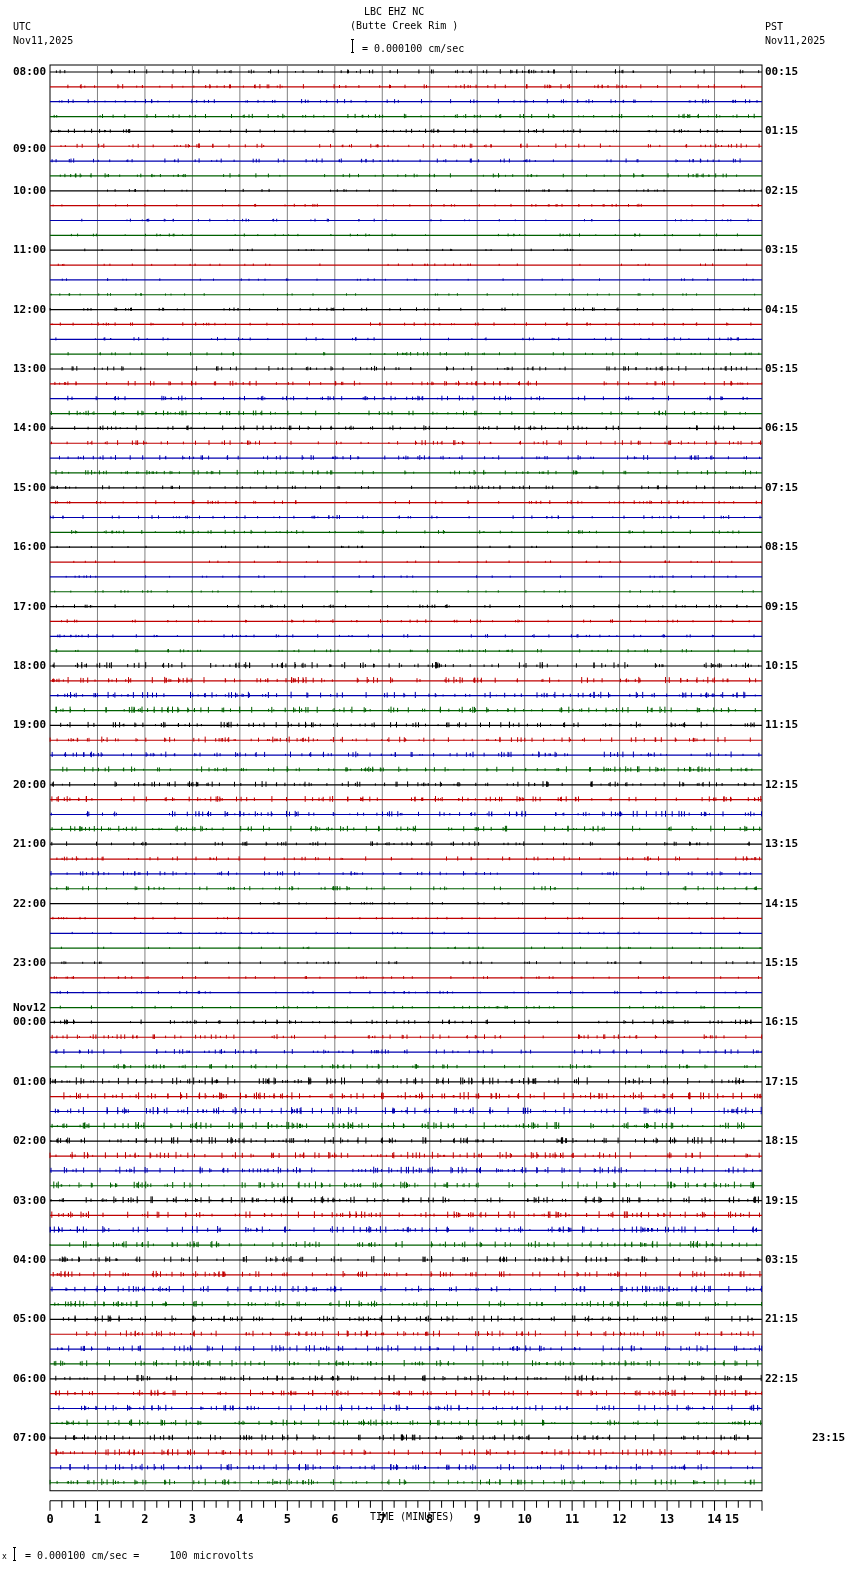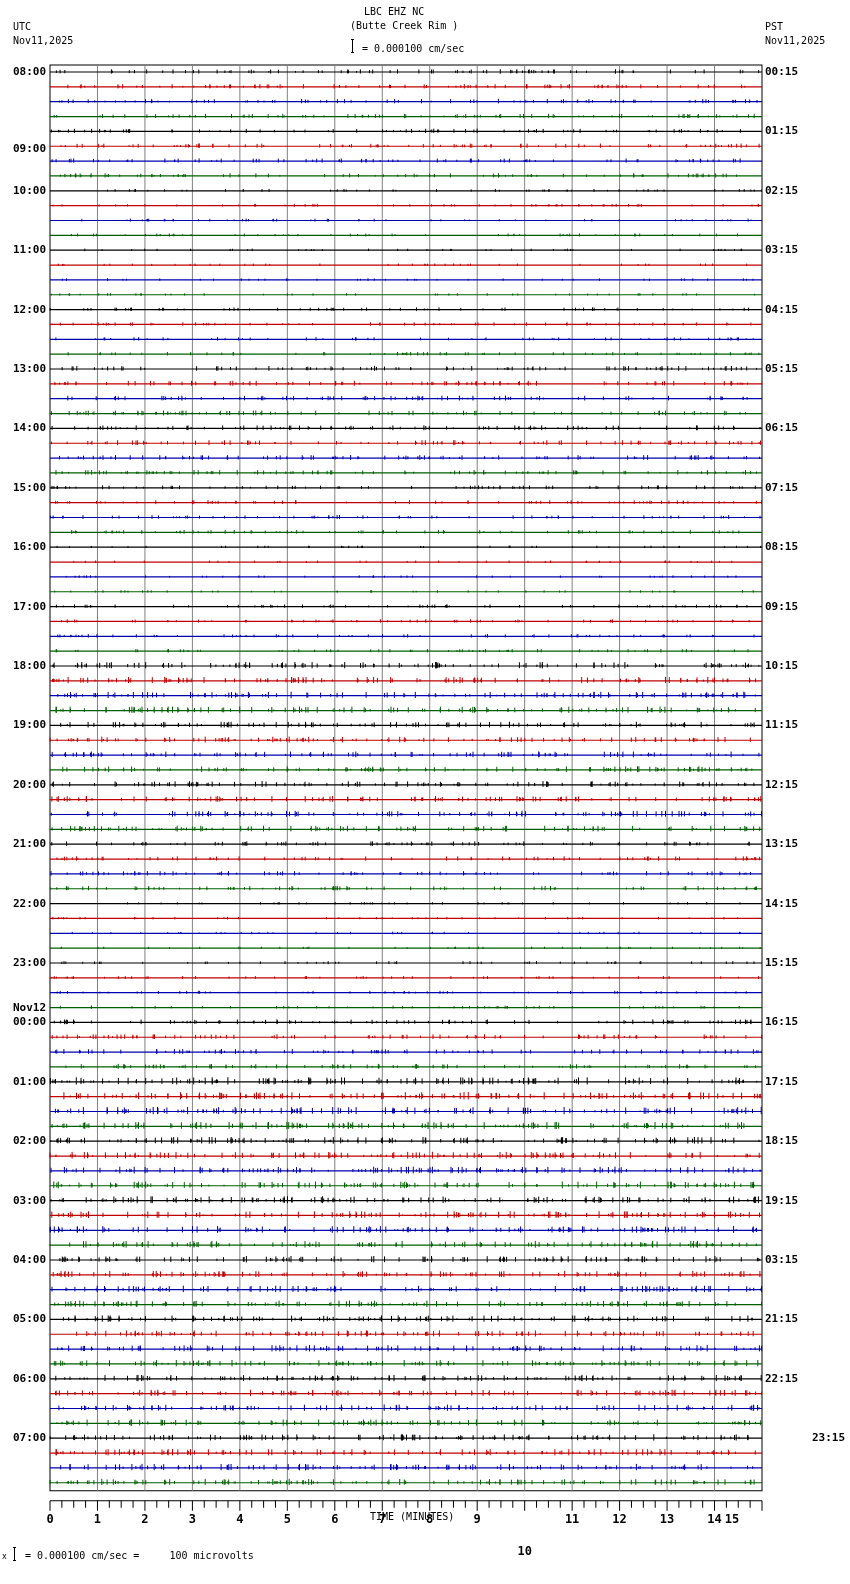--- a/index.html
+++ b/index.html
@@ -303,21 +303,21 @@
     <div class="xtick-lbl" style="left: 50px; top: 1511.75px;">0</div>
     <div class="xtick-lbl" style="left: 97.4667px; top: 1511.75px;">1</div>
     <div class="xtick-lbl" style="left: 144.933px; top: 1511.75px;">2</div>
     <div class="xtick-lbl" style="left: 192.4px; top: 1511.75px;">3</div>
     <div class="xtick-lbl" style="left: 239.867px; top: 1511.75px;">4</div>
     <div class="xtick-lbl" style="left: 287.333px; top: 1511.75px;">5</div>
     <div class="xtick-lbl" style="left: 334.8px; top: 1511.75px;">6</div>
     <div class="xtick-lbl" style="left: 382.267px; top: 1511.75px;">7</div>
     <div class="xtick-lbl" style="left: 429.733px; top: 1511.75px;">8</div>
     <div class="xtick-lbl" style="left: 477.2px; top: 1511.75px;">9</div>
-    <div class="xtick-lbl" style="left: 524.667px; top: 1511.75px; margin-top: 32px;">10</div>
+    <div class="xtick-lbl" style="left: 524.667px; top: 1511.75px;">10</div>
     <div class="xtick-lbl" style="left: 572.133px; top: 1511.75px;">11</div>
     <div class="xtick-lbl" style="left: 619.6px; top: 1511.75px;">12</div>
     <div class="xtick-lbl" style="left: 667.067px; top: 1511.75px;">13</div>
     <div class="xtick-lbl" style="left: 714.533px; top: 1511.75px;">14</div>
     <div class="xtick-lbl" style="left: 732px; top: 1511.75px; text-align: center;">15</div>
     <div class="hour-l" style="top: 66px;">08:00</div>
     <div class="hour-l" style="top: 143px;">09:00</div>
     <div class="hour-l" style="top: 184.8px;">10:00</div>
     <div class="hour-l" style="top: 244.2px;">11:00</div>
     <div class="hour-l" style="top: 303.6px; text-align: right;">12:00</div>

